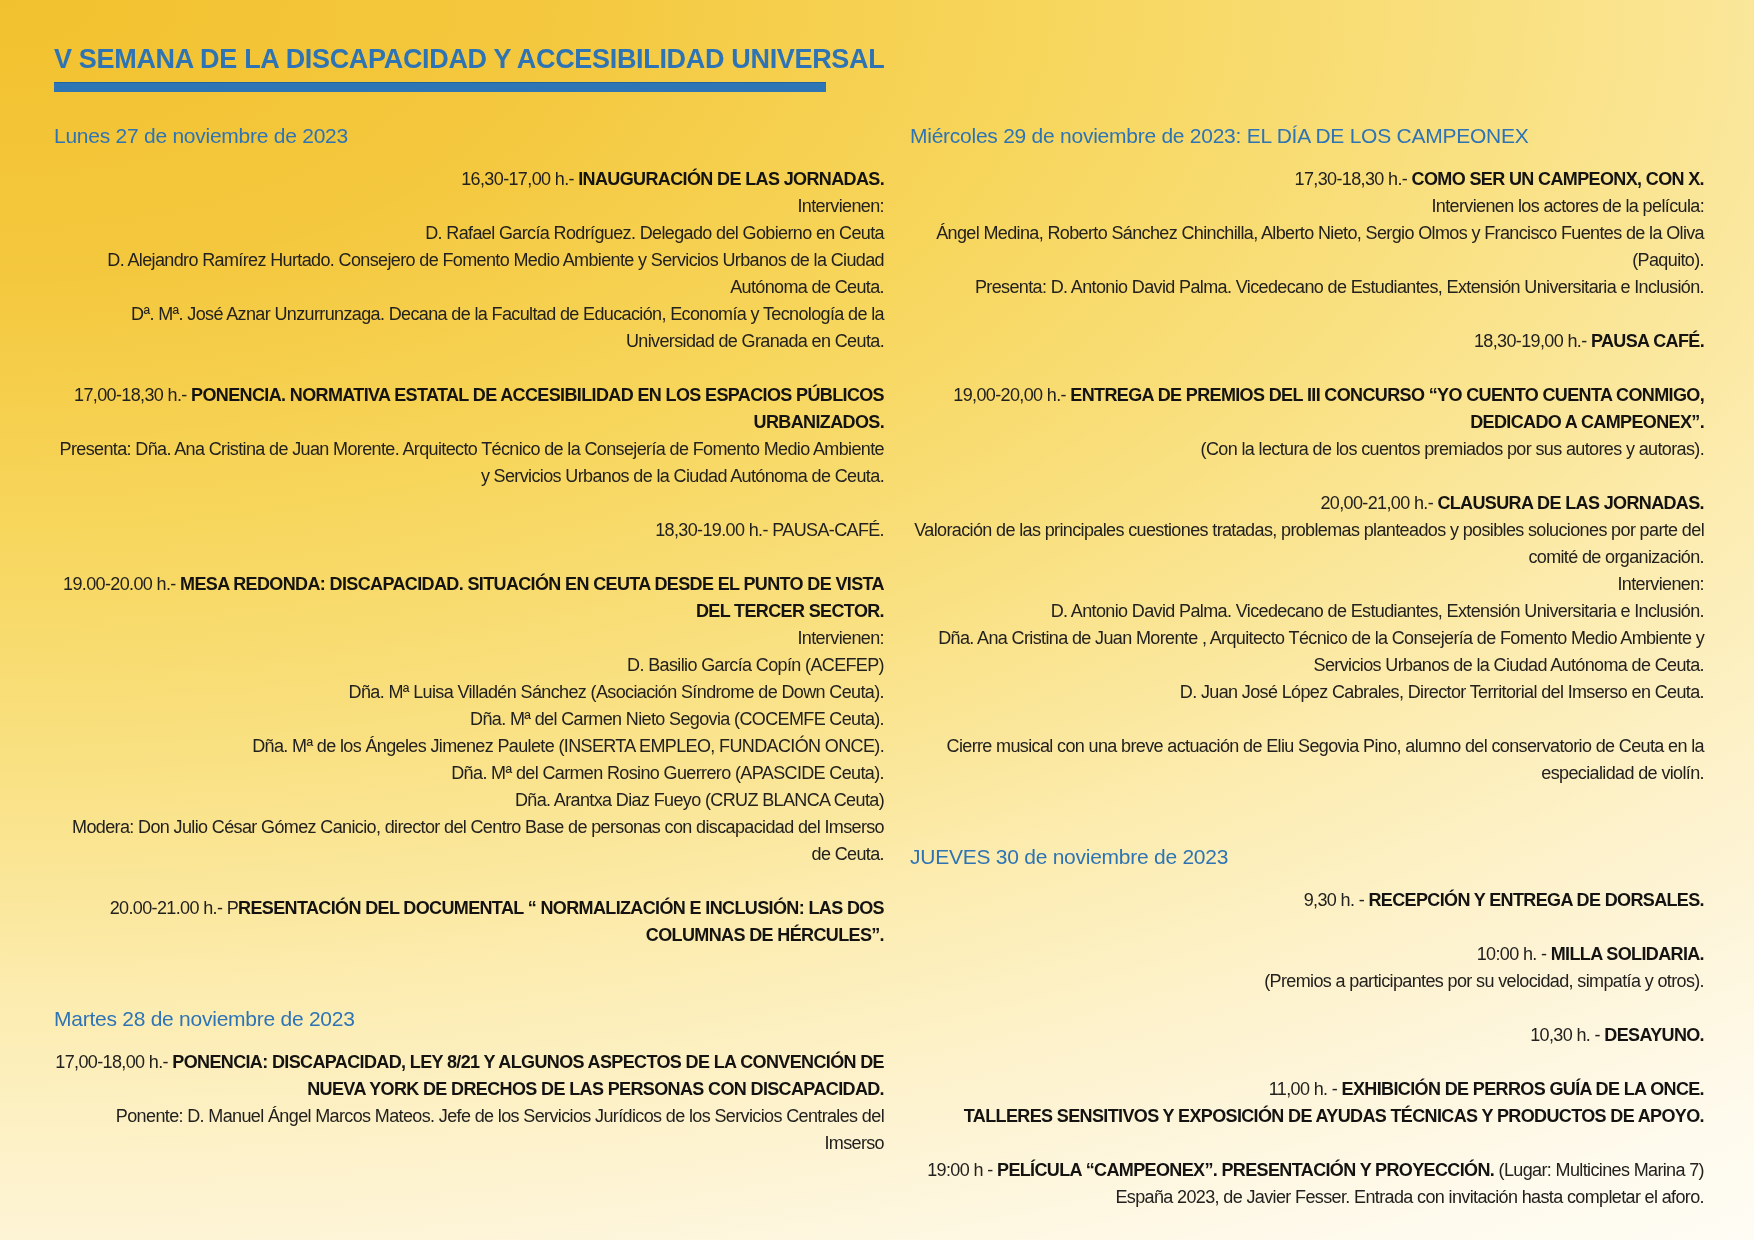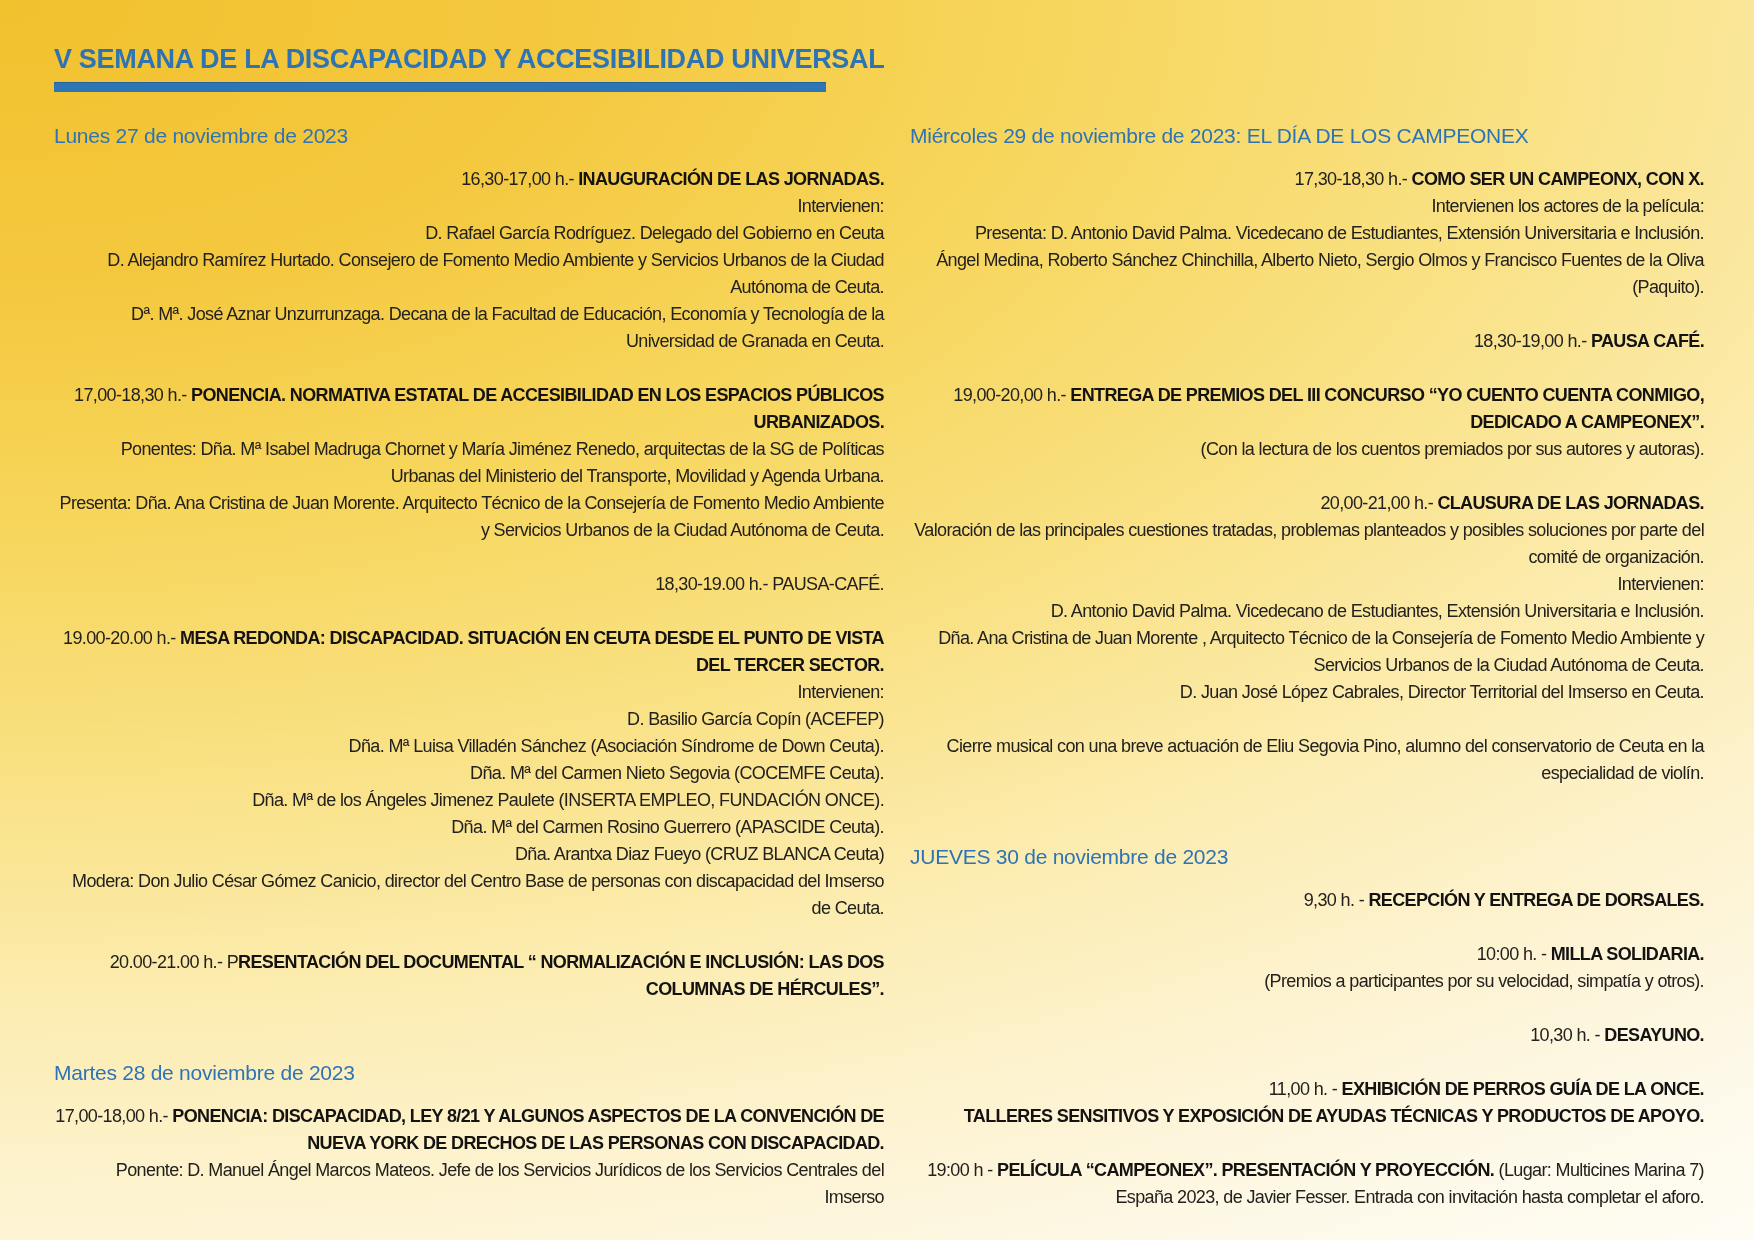--- a/index.html
+++ b/index.html
@@ -54,21 +54,20 @@
           <h2 class="day-heading">Lunes 27 de noviembre de 2023</h2>
           <div class="event">
             <p class="lead"><span class="time">16,30-17,00 h.- </span><strong class="title">INAUGURACIÓN DE LAS JORNADAS.</strong></p>
             <p class="line">Intervienen:</p>
             <p class="line">D. Rafael García Rodríguez. Delegado del Gobierno en Ceuta</p>
             <p class="line">D. Alejandro Ramírez Hurtado. Consejero de Fomento Medio Ambiente y Servicios Urbanos de la Ciudad Autónoma de Ceuta.</p>
             <p class="line">Dª. Mª. José Aznar Unzurrunzaga. Decana de la Facultad de Educación, Economía y Tecnología de la Universidad de Granada en Ceuta.</p>
           </div>
           <div class="event">
             <p class="lead"><span class="time">17,00-18,30 h.- </span><strong class="title">PONENCIA. NORMATIVA ESTATAL DE ACCESIBILIDAD EN LOS ESPACIOS PÚBLICOS URBANIZADOS.</strong></p>
-            <p class="line">Ponentes: Dña. Mª Isabel Madruga Chornet y María Jiménez Renedo, arquitectas de la SG de Políticas Urbanas del Ministerio del Transporte, Movilidad y Agenda Urbana.</p>
             <p class="line">Presenta: Dña. Ana Cristina de Juan Morente. Arquitecto Técnico de la Consejería de Fomento Medio Ambiente y Servicios Urbanos de la Ciudad Autónoma de Ceuta.</p>
           </div>
           <div class="event">
             <p class="lead"><span class="time">18,30-19.00 h.- </span><span class="title-plain">PAUSA-CAFÉ.</span></p>
           </div>
           <div class="event">
             <p class="lead"><span class="time">19.00-20.00 h.- </span><strong class="title">MESA REDONDA: DISCAPACIDAD. SITUACIÓN EN CEUTA DESDE EL PUNTO DE VISTA DEL TERCER SECTOR.</strong></p>
             <p class="line">Intervienen:</p>
             <p class="line">D. Basilio García Copín (ACEFEP)</p>
             <p class="line">Dña. Mª Luisa Villadén Sánchez (Asociación Síndrome de Down Ceuta).</p>
@@ -89,22 +88,22 @@
             <p class="line">Ponente: D. Manuel Ángel Marcos Mateos. Jefe de los Servicios Jurídicos de los Servicios Centrales del Imserso</p>
           </div>
         </div>
       </div>
     <div class="col-right">
         <div class="section">
           <h2 class="day-heading">Miércoles 29 de noviembre de 2023: EL DÍA DE LOS CAMPEONEX</h2>
           <div class="event">
             <p class="lead"><span class="time">17,30-18,30 h.- </span><strong class="title">COMO SER UN CAMPEONX, CON X.</strong></p>
             <p class="line">Intervienen los actores de la película:</p>
+            <p class="line">Ángel Medina, Roberto Sánchez Chinchilla, Alberto Nieto, Sergio Olmos y Francisco Fuentes de la Oliva (Paquito).</p>
             <p class="line">Presenta: D. Antonio David Palma. Vicedecano de Estudiantes, Extensión Universitaria e Inclusión.</p>
-            <p class="line">Ángel Medina, Roberto Sánchez Chinchilla, Alberto Nieto, Sergio Olmos y Francisco Fuentes de la Oliva (Paquito).</p>
           </div>
           <div class="event">
             <p class="lead"><span class="time">18,30-19,00 h.- </span><strong class="title">PAUSA CAFÉ.</strong></p>
           </div>
           <div class="event">
             <p class="lead"><span class="time">19,00-20,00 h.- </span><strong class="title">ENTREGA DE PREMIOS DEL III CONCURSO “YO CUENTO CUENTA CONMIGO, DEDICADO A CAMPEONEX”.</strong></p>
             <p class="line">(Con la lectura de los cuentos premiados por sus autores y autoras).</p>
           </div>
           <div class="event">
             <p class="lead"><span class="time">20,00-21,00 h.- </span><strong class="title">CLAUSURA DE LAS JORNADAS.</strong></p>

